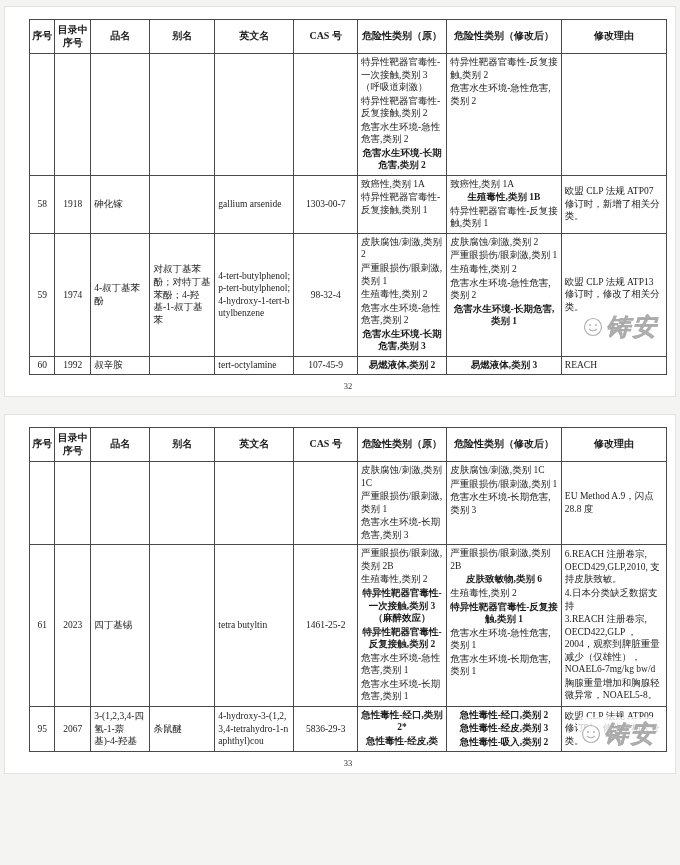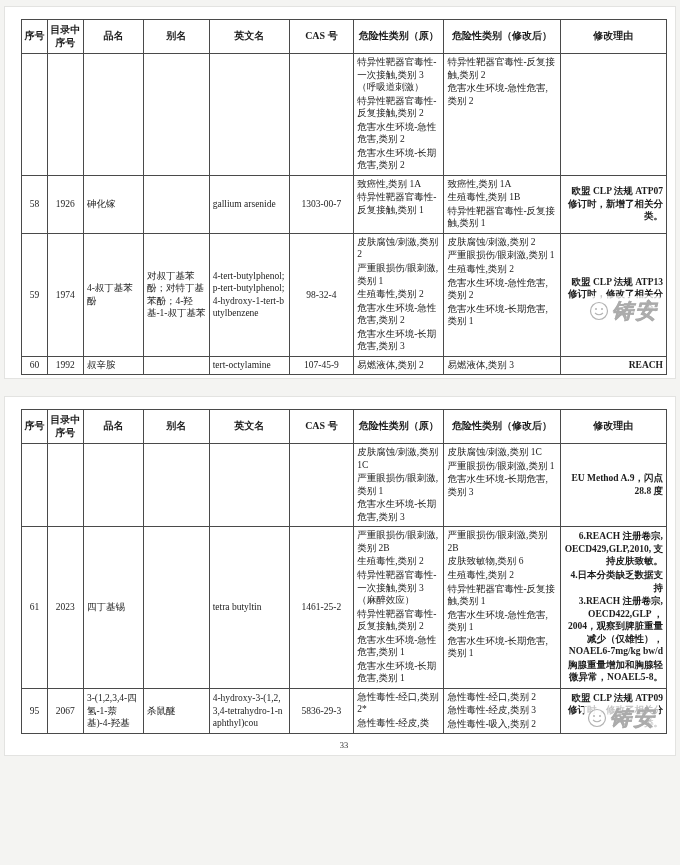--- a/index.html
+++ b/index.html
@@ -7,21 +7,21 @@
   body {
     background: #f4f4f2;
     font-family: "Liberation Serif", "DejaVu Serif", serif;
     color: #1c1c1c;
     padding: 6px 4px;
   }
   .page {
     background: #ffffff;
     border: 1px solid #e3e3e1;
     position: relative;
-    padding: 12px 8px 3px 16px;
+    padding: 12px 8px 3px 24px;
     margin-bottom: 17px;
   }
   .page:last-child { margin-bottom: 0; }
   table { width: 100%; border-collapse: collapse; table-layout: fixed; }
   th, td {
     border: 1px solid #4a4a4a;
     padding: 2px 3px;
     font-size: 9.5px;
     line-height: 1.32;
     vertical-align: middle;
@@ -31,44 +31,44 @@
     font-size: 10px;
     font-weight: 700;
     text-align: center;
     padding: 4px 1px;
     line-height: 1.25;
   }
   td.c-center { text-align: center; }
   td.c-left   { text-align: left; text-align-last: auto; }
   td.en { word-break: break-all; }
   td.c-hazard { vertical-align: top; text-align: left; }
-  td.c-reason { vertical-align: middle; text-align: right; font-weight: bold; }
+  td.c-reason { vertical-align: middle; text-align: left; }
   .seg { margin-bottom: 1px; }
-  .seg.b { font-weight: 400; }
+  .seg.b { font-weight: 700; text-align: center; }
   .page-num {
     text-align: center;
     font-size: 8.5px;
     color: #333;
     padding: 6px 0 2px;
   }
   .watermark {
     position: absolute;
     display: flex;
     align-items: center;
     gap: 3px;
     background: rgba(255,255,255,0.74);
     border-radius: 3px;
     padding: 1px 3px;
     z-index: 5;
   }
   .wm-p1 { right: 14px; bottom: 52px; }
   .wm-p2 { right: 16px; bottom: 22px; }
   .wm-icon svg { display: block; }
   .wm-text {
-    font-size: 21px;
+    font-size: 24px;
     font-weight: 700;
     font-style: italic;
     letter-spacing: 2px;
     color: rgba(160,160,160,0.75);
     -webkit-text-stroke: 0.5px #ababab;
   }
 </style>
 </head>
 <body>
 
@@ -113,21 +113,21 @@
             <div class="seg b">危害水生环境-长期危害,类别 2</div>
           </td>
           <td class="c-hazard">
             <div class="seg">特异性靶器官毒性-反复接触,类别 2</div>
             <div class="seg">危害水生环境-急性危害,类别 2</div>
           </td>
           <td class="c-reason"></td>
         </tr>
         <tr>
           <td class="c-center">58</td>
-          <td class="c-center">1926</td>
+          <td class="c-center">1918</td>
           <td class="c-left">砷化镓</td>
           <td class="c-left"></td>
           <td class="c-left en">gallium arsenide</td>
           <td class="c-center">1303-00-7</td>
           <td class="c-hazard">
             <div class="seg">致癌性,类别 1A</div>
             <div class="seg">特异性靶器官毒性-反复接触,类别 1</div>
           </td>
           <td class="c-hazard">
             <div class="seg">致癌性,类别 1A</div>
@@ -175,20 +175,21 @@
           </td>
           <td class="c-hazard">
             <div class="seg b">易燃液体,类别 3</div>
           </td>
           <td class="c-reason">
             <div class="seg">REACH</div>
           </td>
         </tr>
       </tbody>
   </table>
+  <div class="page-num">32</div>
   <div class="watermark wm-p1">
     <span class="wm-icon">
       <svg width="20" height="20" viewBox="0 0 20 20">
         <circle cx="10" cy="10" r="8.5" fill="rgba(255,255,255,0.8)" stroke="#b3b3b3" stroke-width="1.2"></circle>
         <circle cx="7" cy="8" r="1" fill="#b3b3b3"></circle>
         <circle cx="13" cy="8" r="1" fill="#b3b3b3"></circle>
         <path d="M6 12 q4 3.4 8 0" fill="none" stroke="#b3b3b3" stroke-width="1.1"></path>
       </svg>
     </span>
     <span class="wm-text">铸安</span>

